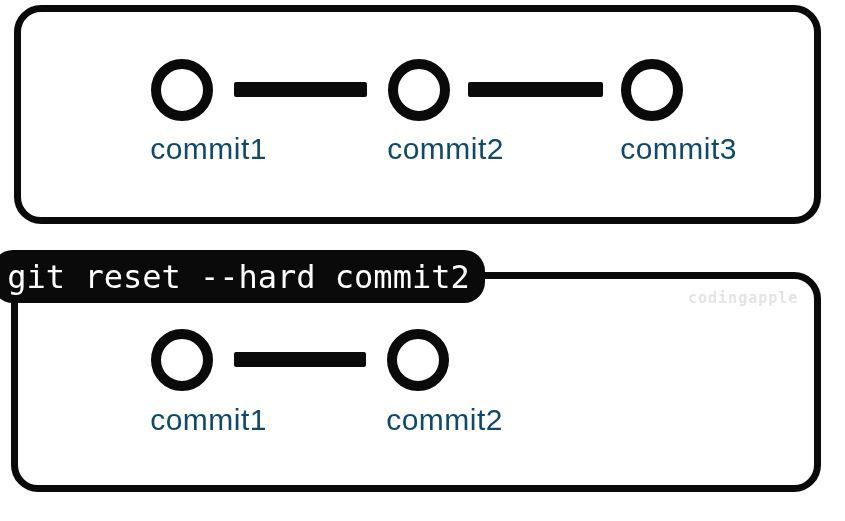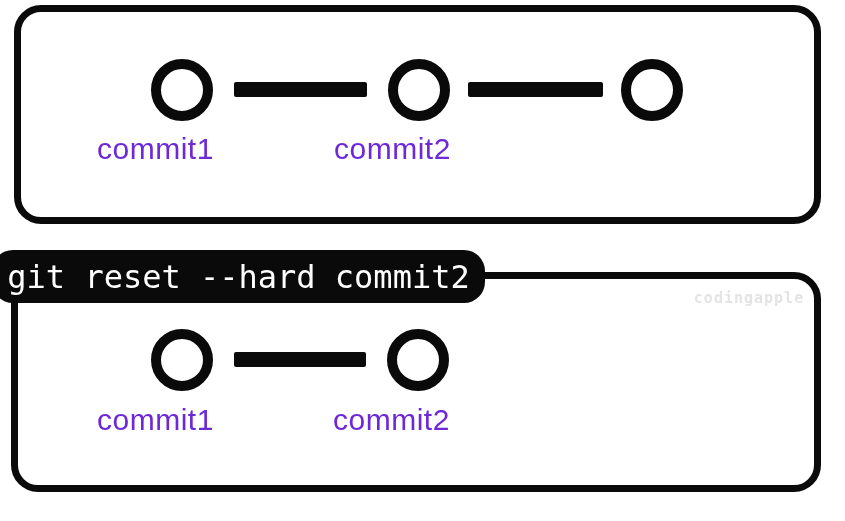--- a/index.html
+++ b/index.html
@@ -38,24 +38,24 @@
   .edge {
     position: absolute;
     height: 15px;
     background: #0a0a0a;
     border-radius: 2px;
     z-index: 2;
   }
   .commit-label {
     position: absolute;
     width: 170px;
-    text-align: left;
+    text-align: right;
     font-size: 30px;
     letter-spacing: 0.5px;
-    color: #6d28d9;
+    color: #0c4a6e;
     z-index: 2;
     white-space: nowrap;
   }
   .command-pill {
     position: absolute;
     left: -8px;
     top: 250px;
     width: 493px;
     height: 53px;
     background: #0a0a0a;
@@ -69,21 +69,21 @@
     font-family: "DejaVu Sans Mono", monospace;
     font-size: 32px;
     color: #ffffff;
     white-space: pre;
   }
   .watermark {
     position: absolute;
     left: 688px;
     top: 289px;
     width: 122px;
-    text-align: center;
+    text-align: left;
     font-family: "DejaVu Sans Mono", monospace;
     font-size: 15px;
     font-weight: bold;
     color: #e4e4e4;
     letter-spacing: 1px;
     z-index: 3;
   }
 
   
   .b-c1 { left: 151px; top: 59px; }
@@ -110,20 +110,21 @@
   <div class="box box-before"></div>
 
   <div class="commit-circle b-c1"></div>
   <div class="edge b-e1"></div>
   <div class="commit-circle b-c2"></div>
   <div class="edge b-e2"></div>
   <div class="commit-circle b-c3"></div>
 
   <div class="commit-label b-l1">commit1</div>
   <div class="commit-label b-l2">commit2</div>
+  <div class="commit-label b-l3">commit3</div>
 
   <div class="box box-after"></div>
 
   <div class="command-pill">
     <span>git reset --hard commit2</span>
   </div>
 
   <div class="watermark">codingapple</div>
 
   <div class="commit-circle a-c1"></div>

